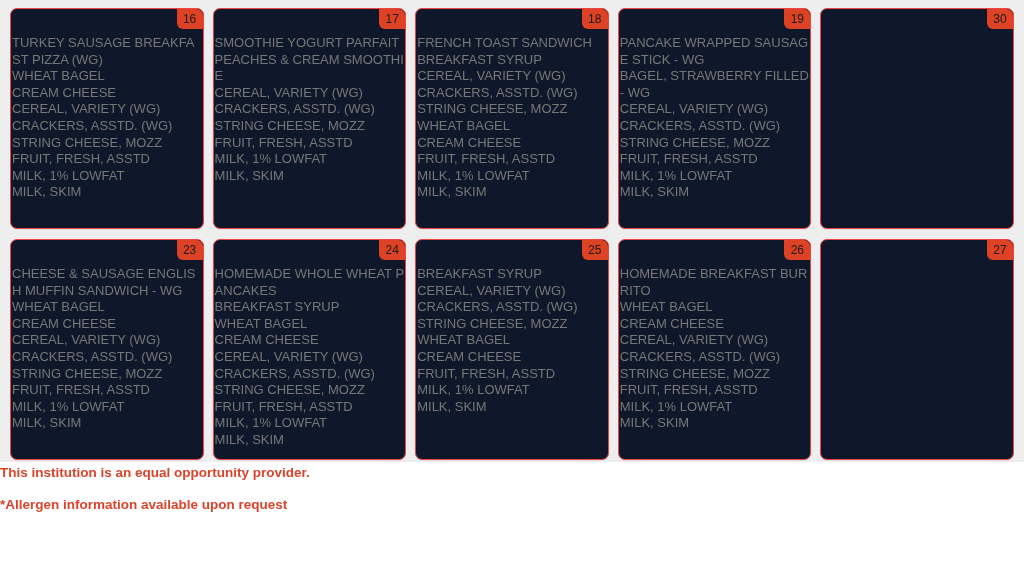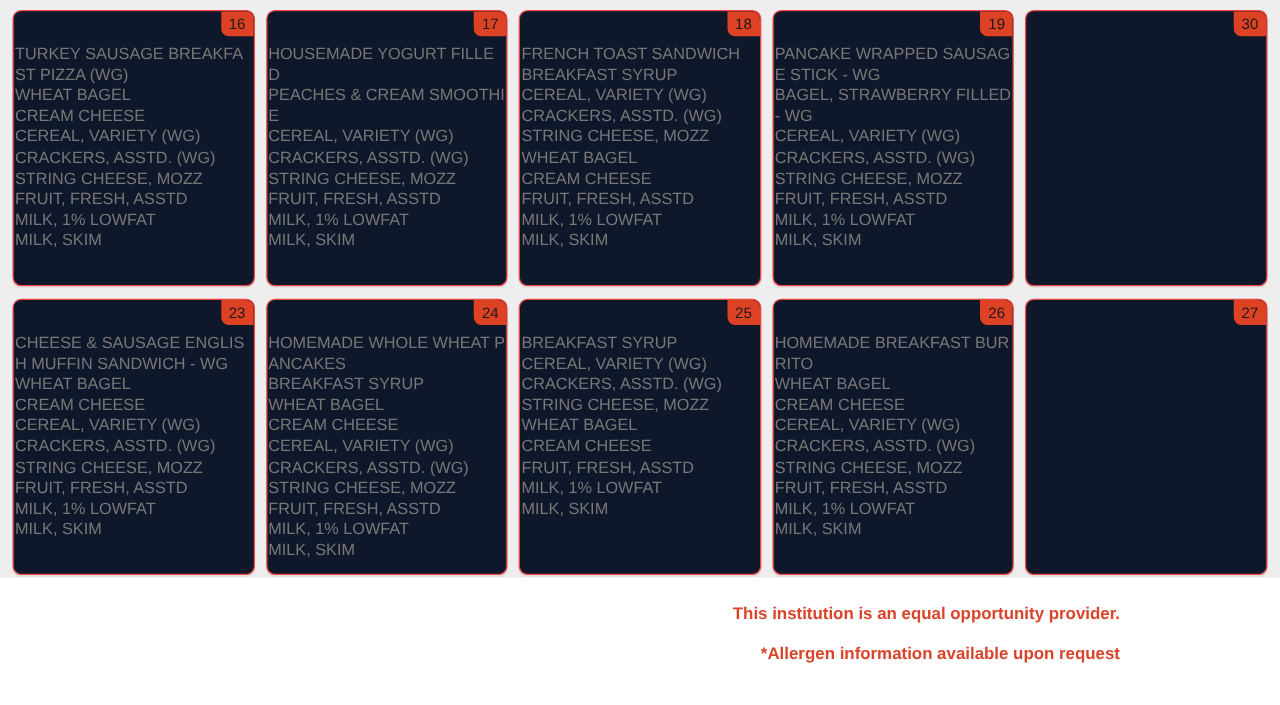--- a/index.html
+++ b/index.html
@@ -83,23 +83,23 @@
     display: block;
     white-space: normal;
     word-break: break-all;
     padding: 0 1px;
   }
 
   
   .footer-notes {
     position: absolute;
     left: 0;
-    top: 462px;
+    top: 444px;
     width: 896px;
-    text-align: right;
+    text-align: left;
   }
   .footer-line {
     color: #d9442b;
     font-size: 13.5px;
     font-weight: bold;
     font-family: "Liberation Sans", sans-serif;
   }
   .footer-line.first { margin-top: 21px; }
   .footer-line.second { margin-top: 17px; }
 </style>
@@ -119,21 +119,21 @@
             <div class="menu-item">CRACKERS, ASSTD. (WG)</div>
             <div class="menu-item">STRING CHEESE, MOZZ</div>
             <div class="menu-item">FRUIT, FRESH, ASSTD</div>
             <div class="menu-item">MILK, 1% LOWFAT</div>
             <div class="menu-item">MILK, SKIM</div>
           </div>
         </div>
         <div class="day-cell">
           <div class="day-badge">17</div>
           <div class="menu-list">
-            <div class="menu-item">HOUSEMADE YOGURT FILLED</div>
+            <div class="menu-item">SMOOTHIE YOGURT PARFAIT</div>
             <div class="menu-item">PEACHES &amp; CREAM SMOOTHIE</div>
             <div class="menu-item">CEREAL, VARIETY (WG)</div>
             <div class="menu-item">CRACKERS, ASSTD. (WG)</div>
             <div class="menu-item">STRING CHEESE, MOZZ</div>
             <div class="menu-item">FRUIT, FRESH, ASSTD</div>
             <div class="menu-item">MILK, 1% LOWFAT</div>
             <div class="menu-item">MILK, SKIM</div>
           </div>
         </div>
         <div class="day-cell">

